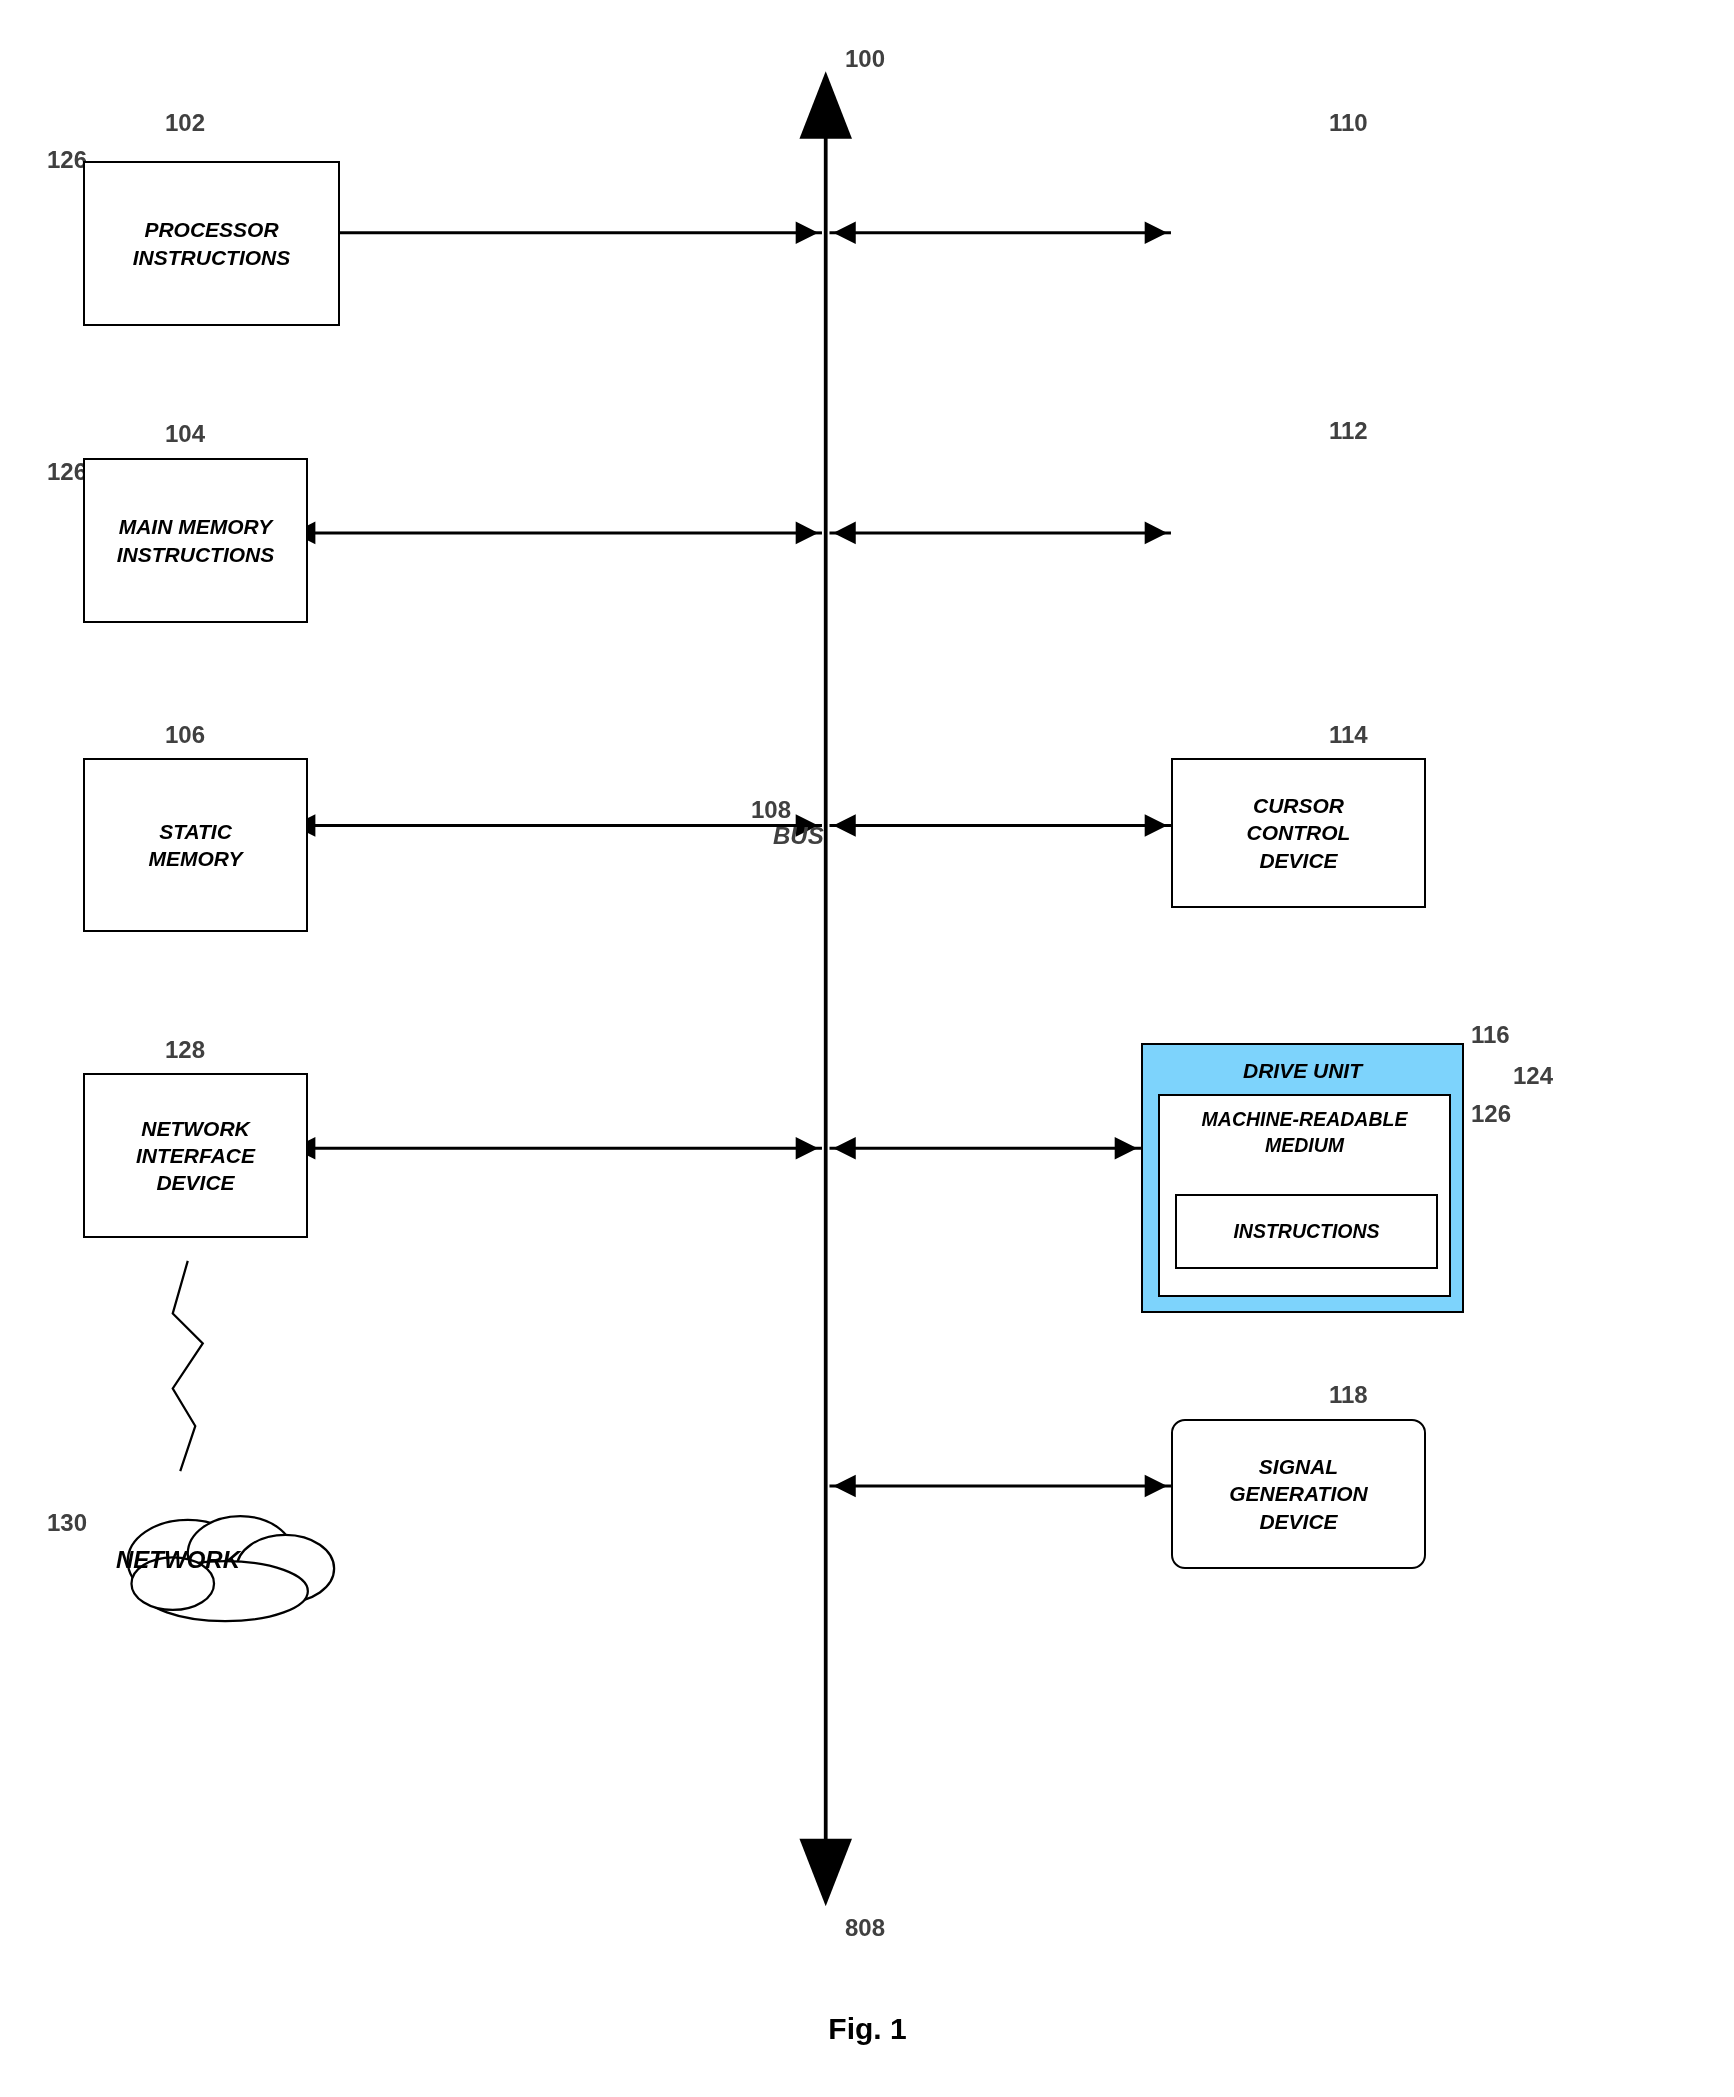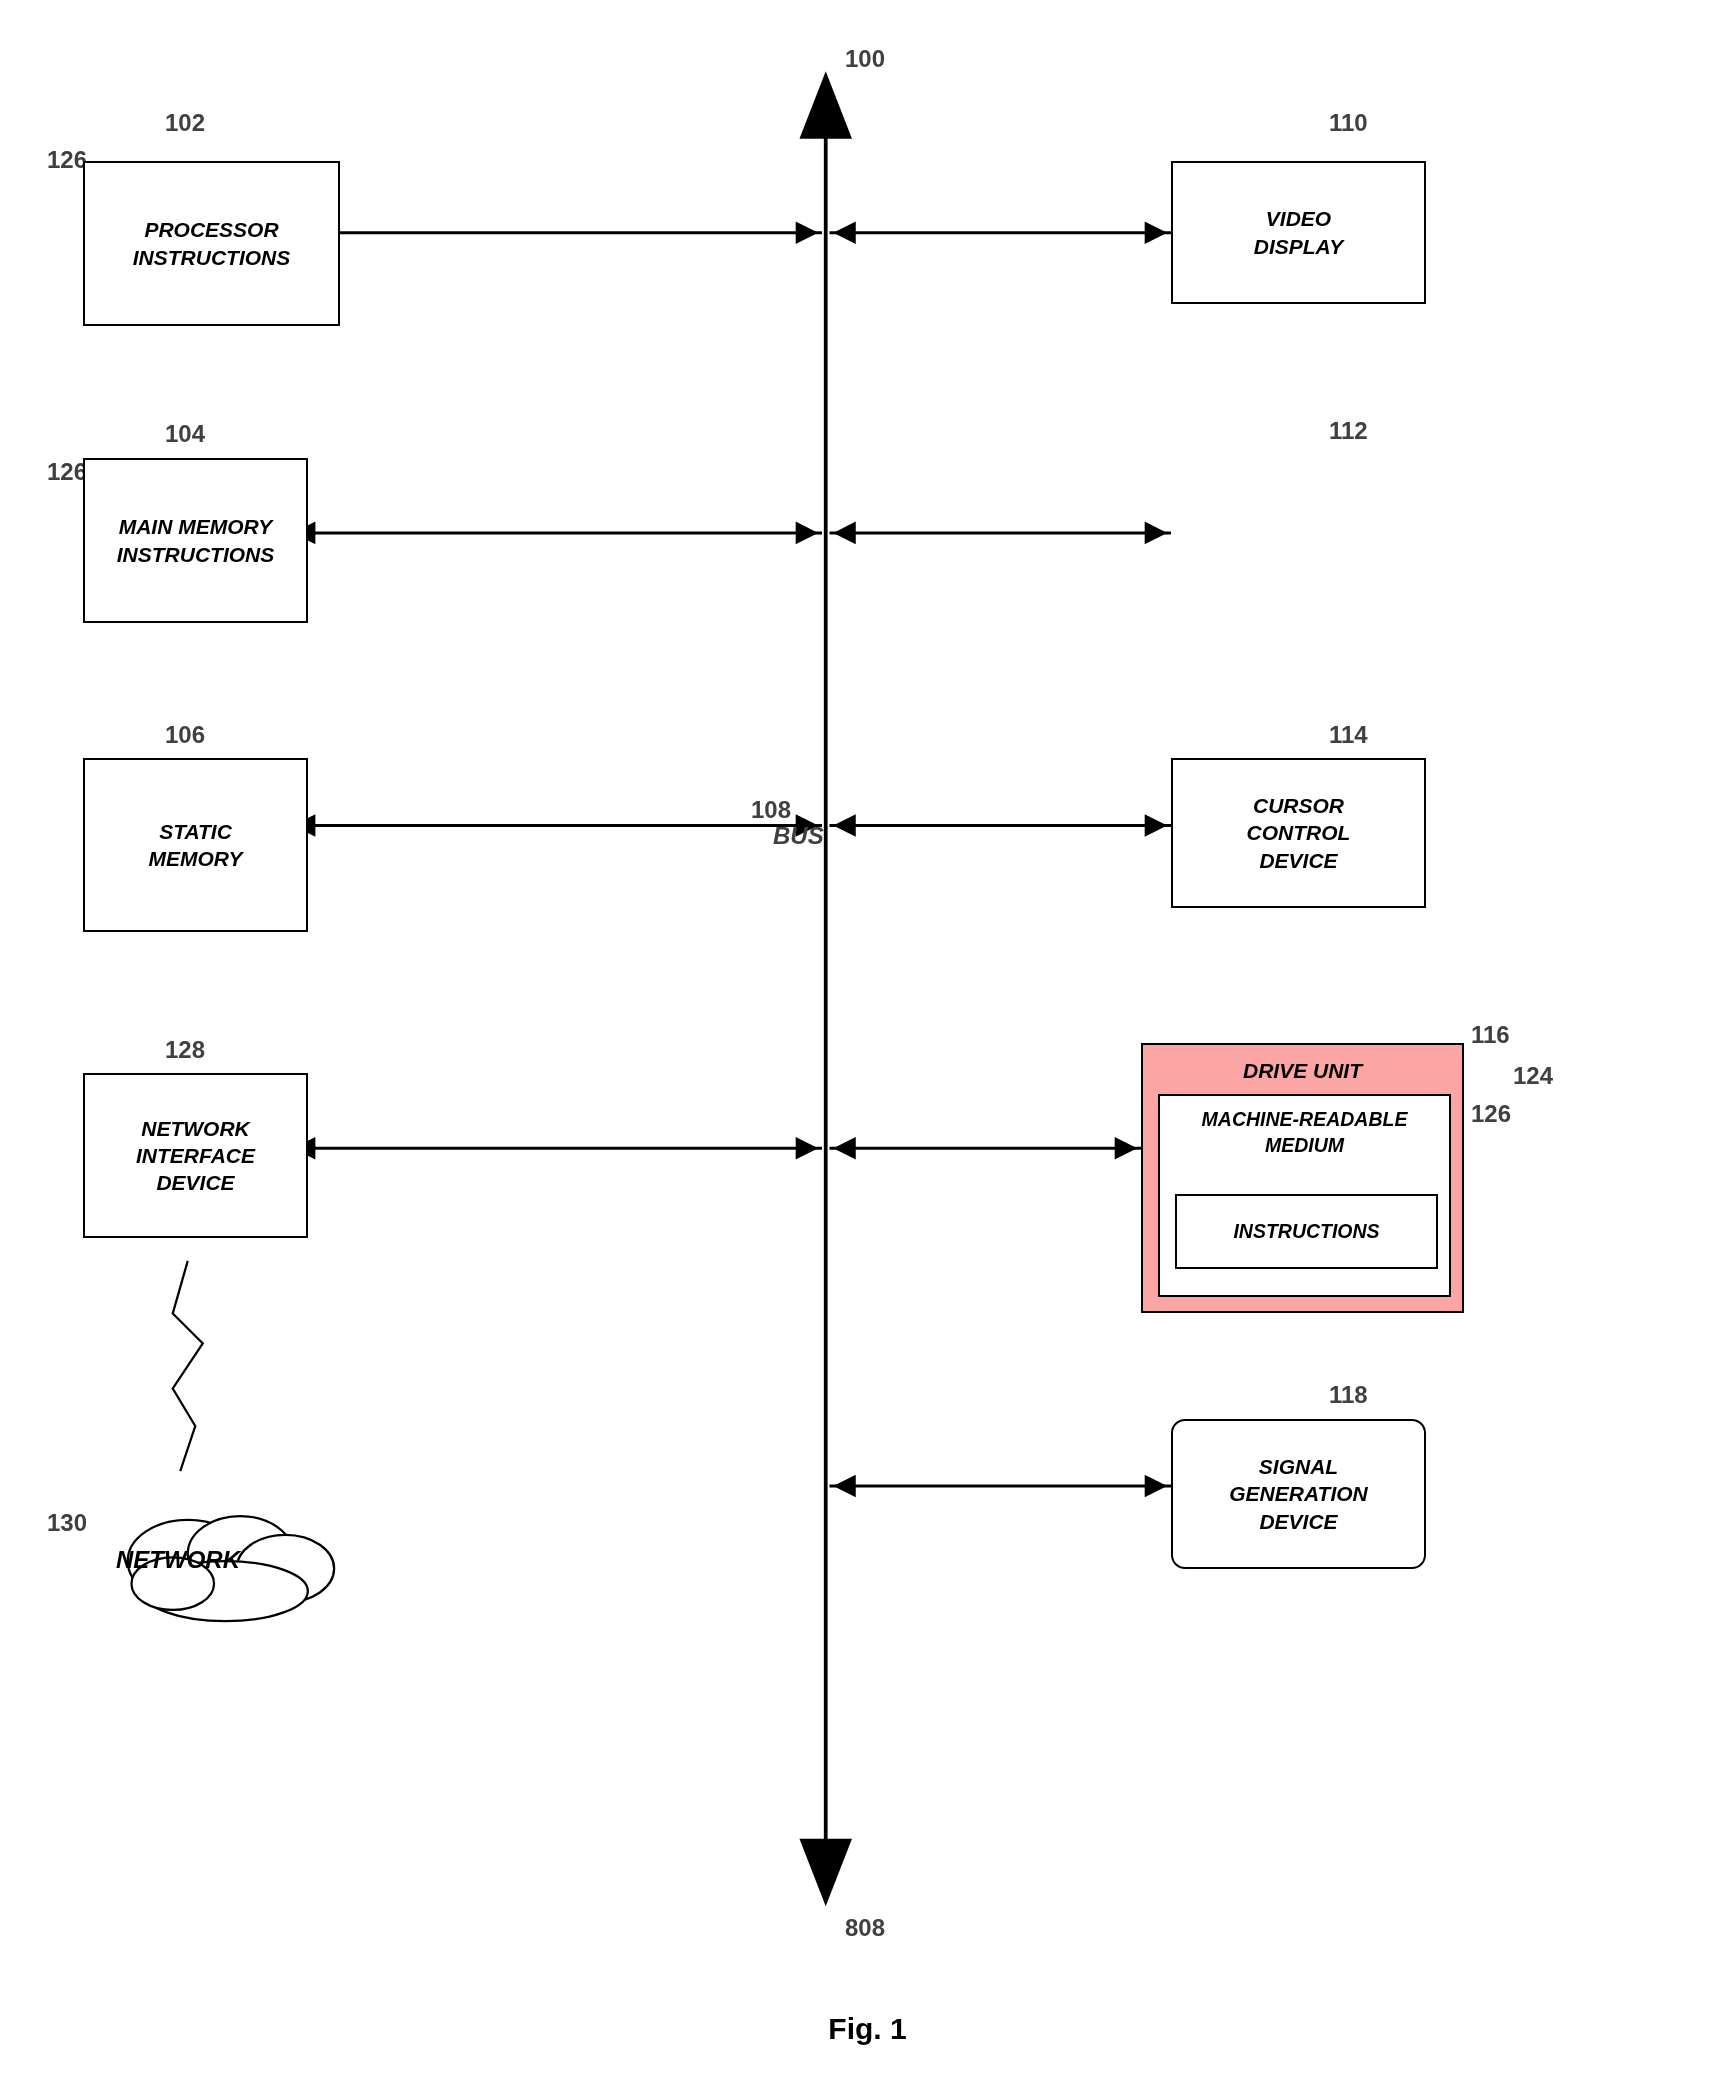--- a/index.html
+++ b/index.html
@@ -117,24 +117,20 @@
 
   <div class="label" style="left:47px; top:146px; font-size:24px;">126</div>
 
   <div class="box" style="left:83px; top:161px; width:257px; height:165px; font-size:21px;">
     <span style="white-space:pre-line;">PROCESSOR
 INSTRUCTIONS</span>
   </div>
 
   <div class="label" style="left:1329px; top:109px; font-size:24px;">110</div>
 
-  <div class="box" style="left:1171px; top:161px; width:255px; height:143px; font-size:21px;">
-    <span style="white-space:pre-line;">VIDEO
-DISPLAY</span>
-  </div>
 
   <div class="label" style="left:165px; top:420px; font-size:24px;">104</div>
 
   <div class="label" style="left:47px; top:458px; font-size:24px;">126</div>
 
   <div class="box" style="left:83px; top:458px; width:225px; height:165px; font-size:21px;">
     <span style="white-space:pre-line;">MAIN MEMORY
 INSTRUCTIONS</span>
   </div>
 
@@ -164,21 +160,21 @@
   <div class="box" style="left:83px; top:1073px; width:225px; height:165px; font-size:21px;">
     <span style="white-space:pre-line;">NETWORK
 INTERFACE
 DEVICE</span>
   </div>
 
   <div class="label" style="left:1471px; top:1021px; font-size:24px;">116</div>
   <div class="label" style="left:1471px; top:1062px; font-size:24px;margin-left:42px;">124</div>
   <div class="label" style="left:1471px; top:1100px; font-size:24px;">126</div>
 
-  <div style="position:absolute; left:1141px; top:1043px; width:323px; height:270px; border:2.3px solid #000; background:#fca5a5;">
+  <div style="position:absolute; left:1141px; top:1043px; width:323px; height:270px; border:2.3px solid #000; background:#7dd3fc;">
 
     <div style="position:absolute; top:13.5px; left:0; width:100%; text-align:center; font-style:italic; font-weight:bold; font-size:21px;">DRIVE UNIT</div>
 
     <div style="position:absolute; left:15px; top:49px; width:293px; height:203px; border:2.3px solid #000; background:#fff;">
       <div style="position:absolute; top:11.3px; left:0; width:100%; text-align:center; font-style:italic; font-weight:bold; font-size:19.5px; line-height:1.3;">MACHINE-READABLE
 MEDIUM</div>
 
       <div style="position:absolute; left:15px; top:98px; width:263px; height:75px; border:2.3px solid #000; background:#fff; display:flex; align-items:center; justify-content:center;">
         <span style="font-style:italic; font-weight:bold; font-size:19.5px;">INSTRUCTIONS</span>
       </div>

